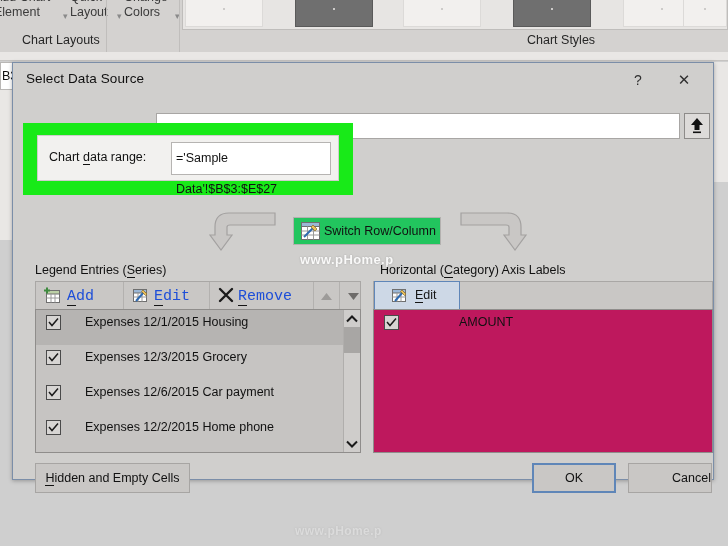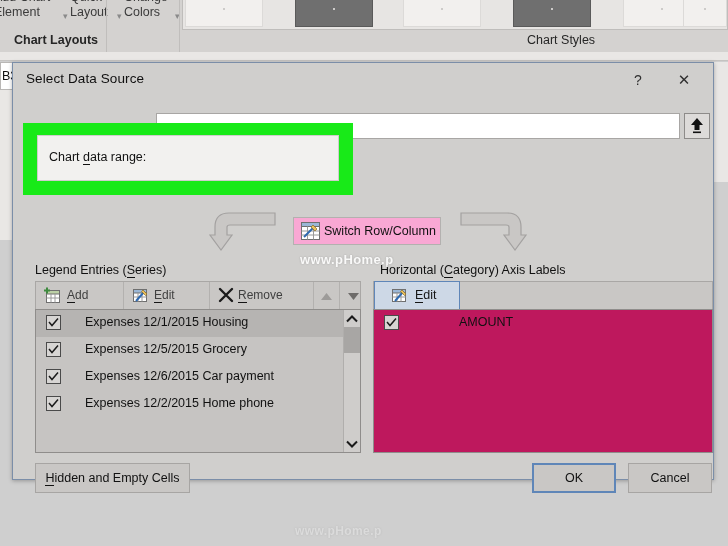--- a/index.html
+++ b/index.html
@@ -20,21 +20,21 @@
   .rb-c3{left:124px;}
   .rb-dot{position:absolute;font-size:9px;color:#8a8a8a;}
   .gallery{position:absolute;left:182px;top:-14px;width:546px;height:44px;background:#e7e5e3;border:1px solid #bfbdbb;box-sizing:border-box;}
   .gal-item{position:absolute;top:2px;width:78px;height:38px;background:#f2f0ee;border:1px solid #dcdad8;box-sizing:border-box;}
   .gal-item.sel{background:#6f6f6f;border-color:#5a5a5a;}
   .gal-dot{position:absolute;left:50%;top:50%;width:2px;height:2px;margin-left:-1px;background:#cdcbc9;}
   .gal-ticks{position:absolute;left:4px;top:4px;width:8px;height:30px;}
   .gal-ticks i{display:block;width:6px;height:1px;background:#e2e0de;margin-bottom:4px;}
   .grp-labels{position:absolute;left:0;top:30px;width:728px;height:22px;background:#d4d2d0;border-bottom:1px solid #b9b7b5;}
   .grp-label{position:absolute;top:3px;font-size:12.5px;color:#262626;white-space:nowrap;}
-  .grp-l1{left:14px;font-weight:bold;}
+  .grp-l1{left:22px;}
   .grp-l2{left:527px;}
   .grp-divider{position:absolute;top:0;width:1px;height:52px;background:#c0bebc;}
   .ribbon-bottom{position:absolute;left:0;top:52px;width:728px;height:8px;background:#e9e7e5;border-bottom:1px solid #c5c3c1;}
 
   
   .namebox{position:absolute;left:0;top:62px;width:18px;height:28px;background:#ffffff;border:1px solid #b9b7b5;box-sizing:border-box;
            font-size:12.5px;line-height:26px;padding-left:1px;color:#111;overflow:hidden;}
   .sheet-left{position:absolute;left:0;top:90px;width:16px;height:150px;background:#e9e7e5;}
   .sheet-right{position:absolute;left:712px;top:62px;width:16px;height:120px;background:#e9e7e5;}
 
@@ -61,69 +61,69 @@
   .green-inner{position:absolute;left:14px;top:12px;width:302px;height:46px;background:#f2f1ef;border:1px solid #cfcdcb;box-sizing:border-box;}
   .gi-label{position:absolute;left:11px;top:14px;font-size:12.5px;color:#111;white-space:nowrap;}
   .gi-label u{text-decoration:none;border-bottom:1px solid #111;}
   .gi-input{position:absolute;left:133px;top:6px;width:160px;height:33px;background:#ffffff;border:1px solid #b6b4b2;box-sizing:border-box;
             font-family:"Liberation Sans", sans-serif;font-size:12.5px;color:#111;padding:0 4px;line-height:31px;outline:none;}
 
   
   .switch-wrap{position:absolute;left:0;top:104px;width:700px;height:60px;}
   .arrow-left{position:absolute;left:196px;top:6px;}
   .arrow-right{position:absolute;left:444px;top:6px;}
-  .switch-btn{position:absolute;left:280px;top:16px;width:148px;height:28px;background:#f9a8d4;border:1px solid #b3b1af;
+  .switch-btn{position:absolute;left:280px;top:16px;width:148px;height:28px;background:#22c55e;border:1px solid #b3b1af;
               box-sizing:border-box;cursor:default;}
   .switch-btn .ico{position:absolute;left:7px;top:4px;}
   .switch-btn .txt{position:absolute;left:30px;top:6px;font-size:12.5px;color:#111;white-space:nowrap;}
 
   
   .panel-head{position:absolute;font-size:12.5px;color:#111;white-space:nowrap;}
   .panel-head u{text-decoration:none;border-bottom:1px solid #111;}
   .head-left{left:22px;top:166px;}
   .head-right{left:367px;top:166px;}
 
   .toolbar{position:absolute;top:184px;height:30px;background:#c9c7c5;border:1px solid #a9a7a5;box-sizing:border-box;}
   .toolbar-left{left:22px;width:326px;}
   .toolbar-right{left:360px;width:340px;}
   .tb-btn{position:absolute;top:0;height:28px;border-right:1px solid #b3b1af;box-sizing:border-box;cursor:default;}
-  .tb-btn .lbl{position:absolute;top:6px;font-size:12px;color:#404040;white-space:nowrap;}
+  .tb-btn .lbl{position:absolute;top:6px;font-size:15px;color:#1d4ed8;white-space:nowrap;font-family:Liberation Mono, monospace;}
   .tb-btn .lbl u{text-decoration:none;border-bottom:1px solid #151515;}
   .tb-btn .ico{position:absolute;left:8px;top:5px;}
   .tb-arrow{position:absolute;top:0;width:26px;height:28px;border-right:1px solid #b3b1af;box-sizing:border-box;cursor:default;}
   .tb-edit-right{position:absolute;left:0px;top:-1px;width:86px;height:30px;background:#cdd8e6;border:1px solid #5f86b8;box-sizing:border-box;cursor:default;}
   .tb-edit-right .ico{position:absolute;left:16px;top:5px;}
   .tb-edit-right .lbl{position:absolute;left:40px;top:6px;font-size:12.5px;color:#151515;}
   .tb-edit-right .lbl u{text-decoration:none;border-bottom:1px solid #151515;}
 
   
   .listbox{position:absolute;top:212px;background:#c6c4c2;border:1px solid #8f8d8b;box-sizing:border-box;overflow:hidden;}
   .lb-left{left:22px;width:326px;height:144px;}
   .lb-right{left:360px;width:340px;height:144px;background:#be185d;}
   .lb-inner{position:absolute;left:0;top:0;right:0;bottom:0;}
-  .lrow{position:relative;height:27px;}
+  .lrow{position:relative;height:35px;}
   .lrow.sel{background:#b6b4b2;}
   .lrow .cb{position:absolute;left:10px;top:5px;width:15px;height:15px;background:#d7d5d3;border:1px solid #4a4a4a;box-sizing:border-box;cursor:default;}
   .lrow .cb svg{display:block;margin:1px 0 0 1px;}
   .lrow .txt{position:absolute;left:49px;top:5px;font-size:12.5px;color:#111;white-space:nowrap;}
   .lb-right .lrow .txt{left:85px;}
 
   .vscroll{position:absolute;right:0;top:0;width:17px;height:100%;background:#cfcdcb;border-left:1px solid #b0aeac;box-sizing:border-box;cursor:default;}
   .vs-up,.vs-dn{position:absolute;left:0;width:16px;height:17px;background:#cfcdcb;text-align:center;}
   .vs-up{top:0;}
   .vs-dn{bottom:0;}
   .vs-thumb{position:absolute;left:0;top:17px;width:16px;height:26px;background:#a8a6a4;cursor:default;}
 
   
   .footer-btn{position:absolute;height:30px;background:#c9c7c5;border:1px solid #a7a5a3;box-sizing:border-box;
               font-size:12.5px;color:#111;text-align:center;line-height:28px;cursor:default;}
   .btn-hidden{left:22px;top:366px;width:155px;}
   .btn-hidden u{text-decoration:none;border-bottom:1px solid #111;}
   .btn-ok{left:519px;top:366px;width:84px;background:#c9c7c5;border:2px solid #5f86b8;line-height:26px;}
-  .btn-cancel{left:615px;top:366px;width:84px;}
+  .btn-cancel{left:615px;top:366px;width:84px;text-align:right;}
 
   
   .wm{position:absolute;z-index:60;color:#ffffff;font-weight:bold;opacity:.88;white-space:nowrap;pointer-events:none;
       text-shadow:0 0 2px rgba(120,120,120,.55);}
   .wm1{left:300px;top:252px;font-size:13px;letter-spacing:.4px;}
   .wm2{left:295px;top:524px;font-size:12px;letter-spacing:.4px;opacity:.5;color:#e8e8e8;}
 </style>
 </head>
 <body>
 
@@ -208,20 +208,21 @@
         <svg width="16" height="18" viewBox="0 0 16 18" aria-hidden="true">
           <path d="M8 1 L14 8 L10.5 8 L10.5 13 L5.5 13 L5.5 8 L2 8 Z" fill="#111"></path>
           <rect x="4" y="14.5" width="8" height="1.6" fill="#111"></rect>
         </svg>
       </div>
     </div>
 
     <div class="green-box">
       <div class="green-inner">
         <div class="gi-label">Chart <u>d</u>ata range:</div>
+        <div class="gi-input">='Sample Data'!$B$3:$E$27</div>
       </div>
     </div>
 
     <div class="switch-wrap">
       <svg class="arrow-left" width="70" height="46" viewBox="0 0 70 46">
         <path d="M66 6 L20 6 Q6 6 6 20 L6 28 L1 28 L12 43 L23 28 L18 28 L18 20 Q18 18 21 18 L66 18 Z" fill="#c9c7c5" stroke="#a3a1a0" stroke-width="1.2"></path>
       </svg>
       <div class="switch-btn">
         <svg class="ico" width="19" height="18" viewBox="0 0 19 18">
           <rect x="0.5" y="0.5" width="18" height="17" fill="#fff" stroke="#6f6f6f"></rect>
@@ -309,21 +310,21 @@
               </svg>
           </span>
           <span class="txt">Expenses 12/1/2015 Housing</span>
         </div>
         <div class="lrow">
           <span class="cb">
             <svg width="11" height="11" viewBox="0 0 11 11">
                 <path d="M1 5 L4 8.5 L10 1.5" stroke="#1b1b1b" stroke-width="1.5" fill="none"></path>
               </svg>
           </span>
-          <span class="txt">Expenses 12/5/2015 Grocery</span>
+          <span class="txt">Expenses 12/3/2015 Grocery</span>
         </div>
         <div class="lrow">
           <span class="cb">
             <svg width="11" height="11" viewBox="0 0 11 11">
                 <path d="M1 5 L4 8.5 L10 1.5" stroke="#1b1b1b" stroke-width="1.5" fill="none"></path>
               </svg>
           </span>
           <span class="txt">Expenses 12/6/2015 Car payment</span>
         </div>
         <div class="lrow">

